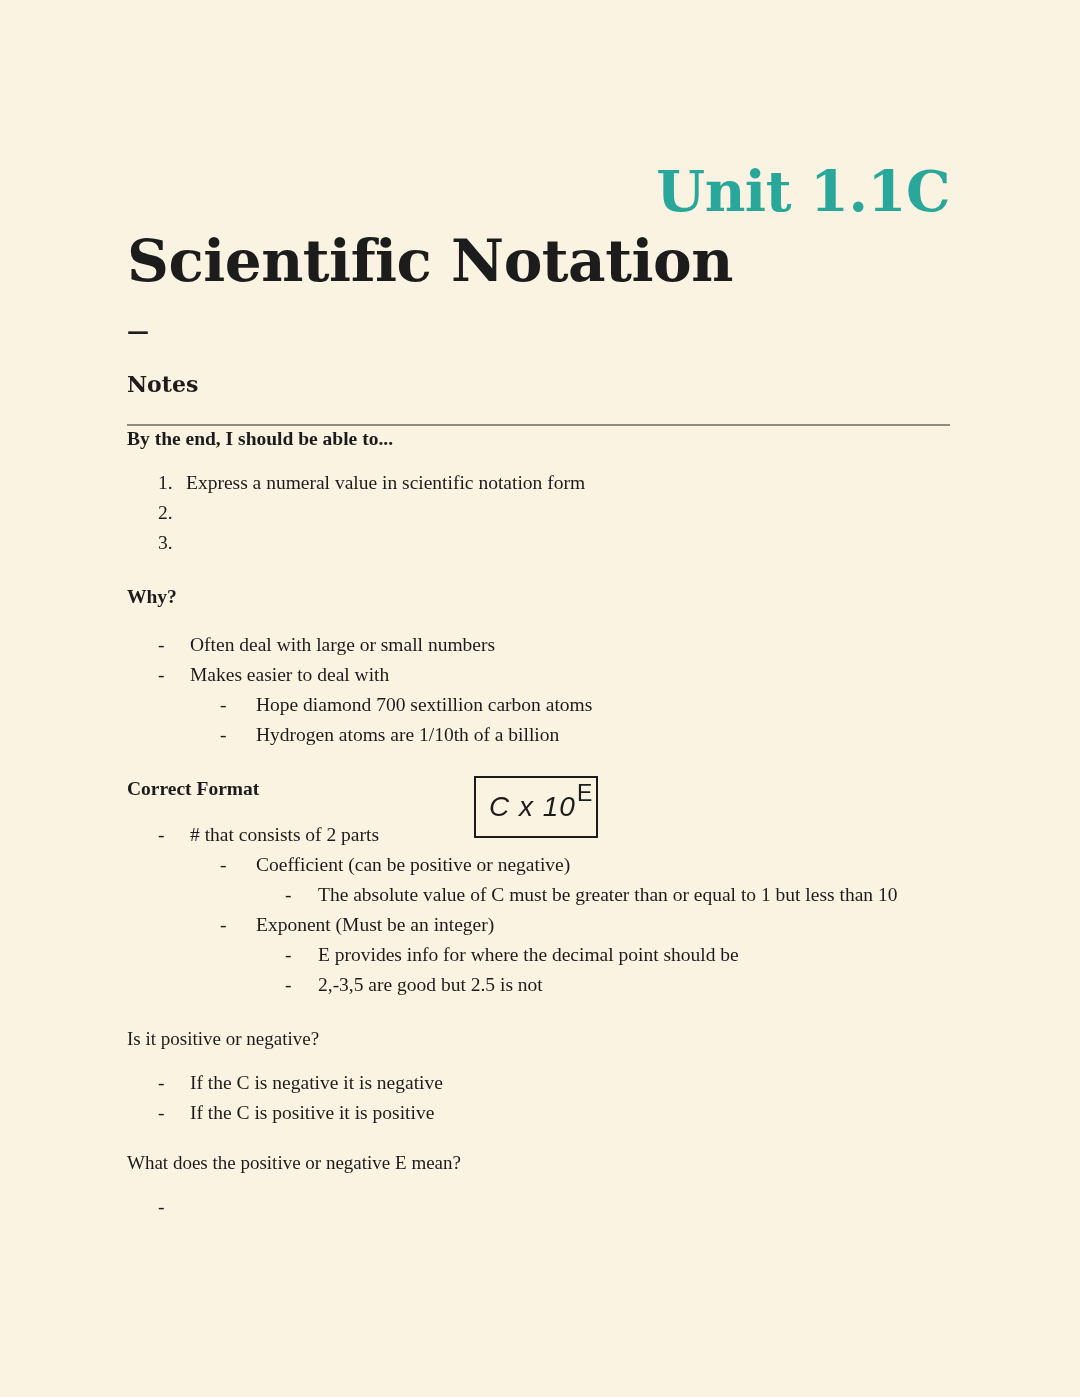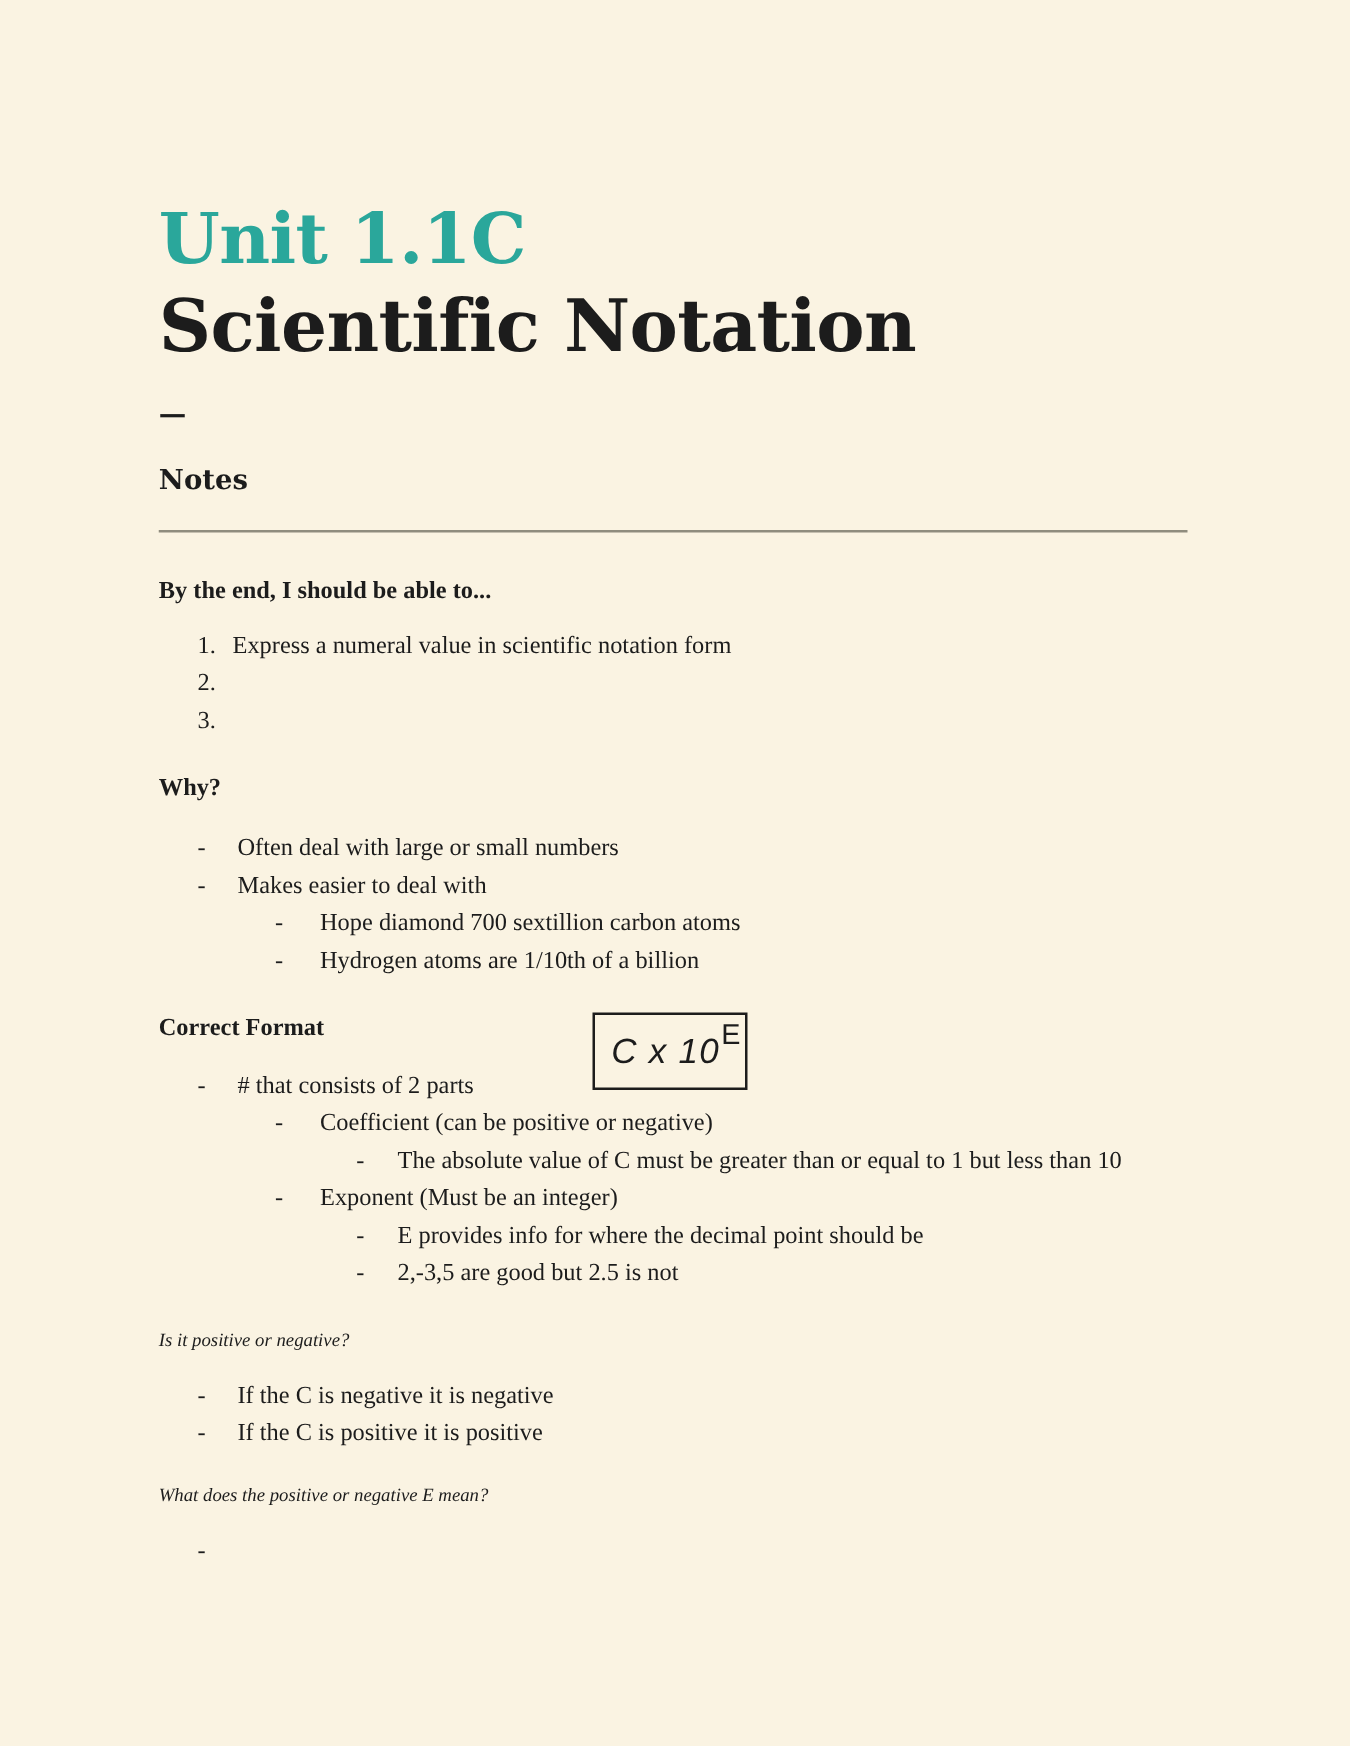--- a/index.html
+++ b/index.html
@@ -22,20 +22,21 @@
     font-size: 19.5px;
     overflow: hidden;
   }
   .title-unit {
     font-family: "DejaVu Serif", serif;
     font-weight: 700;
     font-size: 56px;
     line-height: 1.12;
     letter-spacing: -0.5px;
     color: var(--accent-teal);
+    text-align: right;
   }
   .title-main {
     font-family: "DejaVu Serif", serif;
     font-weight: 700;
     font-size: 58px;
     line-height: 1.12;
     letter-spacing: -0.5px;
     color: var(--text);
     margin-top: 6px;
   }
@@ -54,32 +55,30 @@
     font-size: 22px;
     line-height: 28px;
     color: var(--text);
   }
   .divider {
     margin-top: 26px;
     border: none;
     border-top: 2px solid var(--divider);
   }
   .h-bold {
-    margin-top: 34px;
     font-weight: 700;
     font-size: 19.5px;
     line-height: 26px;
   }
   .h-bold.tight { margin-top: 26px; }
   .h-reg {
     margin-top: 26px;
     font-weight: 400;
-    font-size: 15px;
+    font-size: 19px;
     line-height: 26px;
-    font-style: italic;
   }
   .h-reg.tight { margin-top: 22px; }
   .list { margin-top: 16px; }
   .list.gap { margin-top: 20px; }
   .list.gap18 { margin-top: 18px; }
   .li {
     display: flex;
     align-items: flex-start;
     line-height: 30px;
     font-size: 19.5px;

